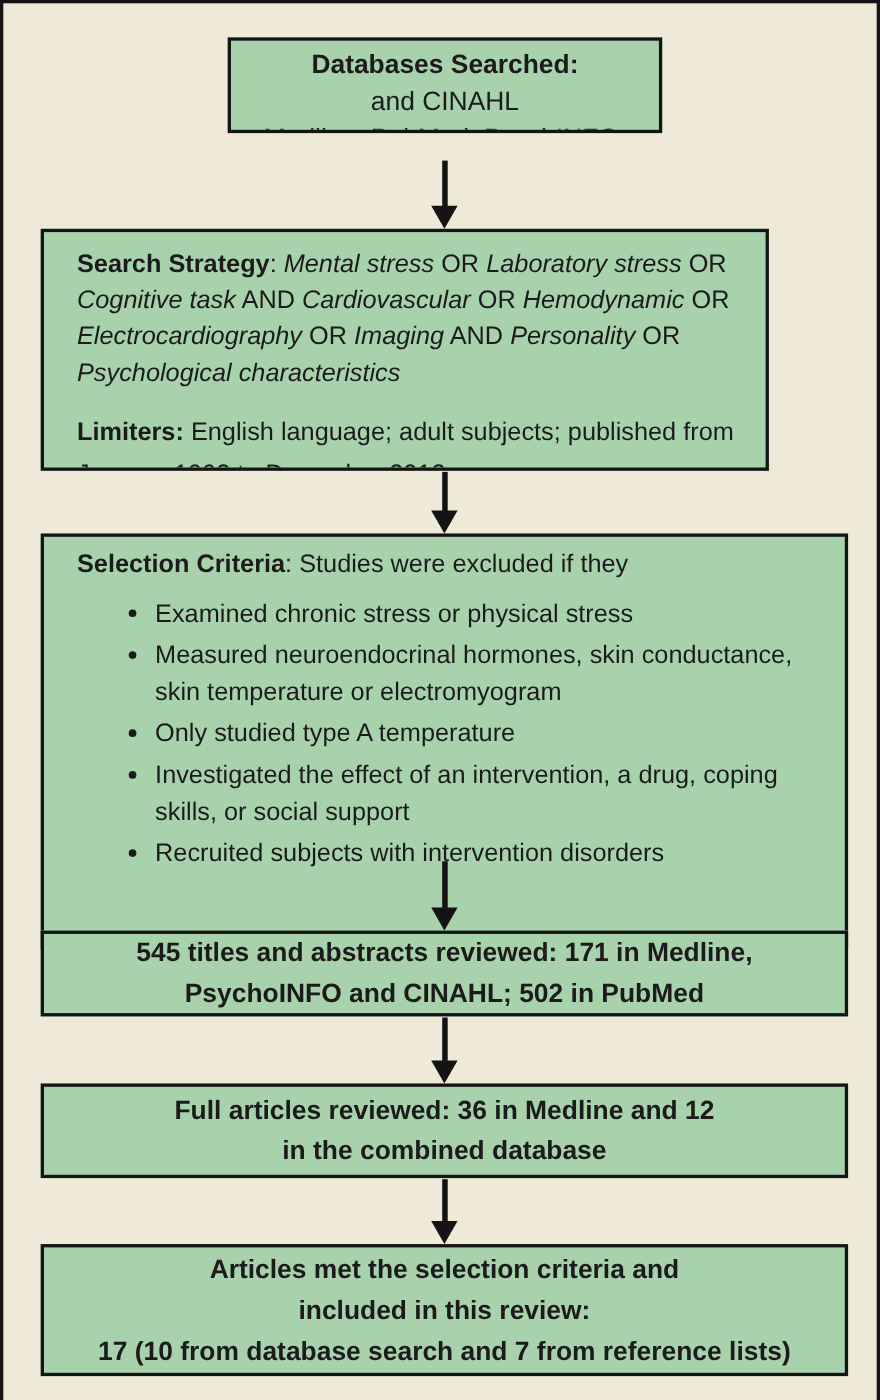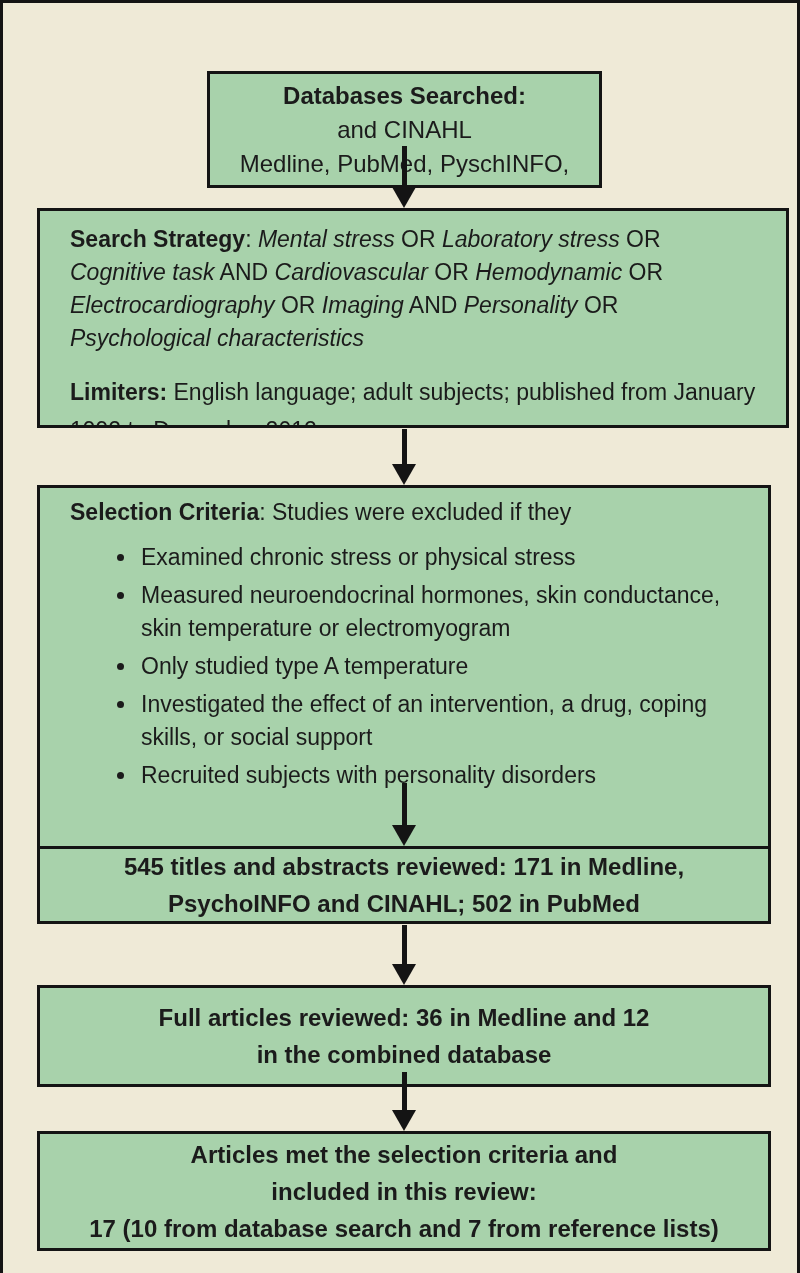--- a/index.html
+++ b/index.html
@@ -21,32 +21,31 @@
   }
   .box {
     position: absolute;
     box-sizing: border-box;
     background: #A8D2AB;
     border: 3px solid #141414;
     overflow: hidden;
   }
   
   .box-databases {
-    left: 204px; top: 31px; width: 395px; height: 117px;
+    left: 204px; top: 31px; width: 395px; height: 87px;
     text-align: center;
     font-size: 24px;
     line-height: 34px;
     padding-top: 5px;
-    margin-top: 37px;
   }
   .box-databases .title { font-weight: bold; }
 
   
   .box-search {
-    left: 34px; top: 205px; width: 752px; height: 220px;
+    left: 34px; top: 205px; width: 662px; height: 220px;
     padding: 12px 28px 0 30px;
     font-size: 23px;
   }
   .box-search .para1 { line-height: 33px; }
   .box-search .para2 { line-height: 38px; margin-top: 18px; }
 
   
   .box-criteria {
     left: 34px; top: 482px; width: 734px; height: 378px;
     padding: 8px 26px 0 30px;
@@ -69,21 +68,21 @@
     display: flex;
     flex-direction: column;
     justify-content: center;
     align-items: center;
     text-align: center;
     font-size: 24px;
     font-weight: bold;
     line-height: 37px;
   }
   .box-titles   { top: 843px;  height: 78px;  }
-  .box-full     { top: 982px;  height: 102px;  }
+  .box-full     { top: 982px;  height: 86px;  }
   .box-included { top: 1128px; height: 120px; }
 
   .seg-bold   { font-weight: bold; }
   .seg-italic { font-style: italic; }
 
   
   .arrow {
     position: absolute;
     left: 389px;
     width: 24px;
@@ -136,21 +135,21 @@
     <div class="head"></div>
   </div>
 
   <div class="box box-criteria">
     <div><span class="seg-bold">Selection Criteria</span><span>: Studies were excluded if they</span></div>
     <ul>
       <li>Examined chronic stress or physical stress</li>
       <li>Measured neuroendocrinal hormones, skin conductance, skin temperature or electromyogram</li>
       <li>Only studied type A temperature</li>
       <li>Investigated the effect of an intervention, a drug, coping skills, or social support</li>
-      <li>Recruited subjects with personality disorders</li>
+      <li>Recruited subjects with intervention disorders</li>
     </ul>
   </div>
 
   <div class="arrow arrow-3">
     <div class="stem"></div>
     <div class="head"></div>
   </div>
 
   <div class="box box-center box-titles">
     <div>545 titles and abstracts reviewed: 171 in Medline,</div>

